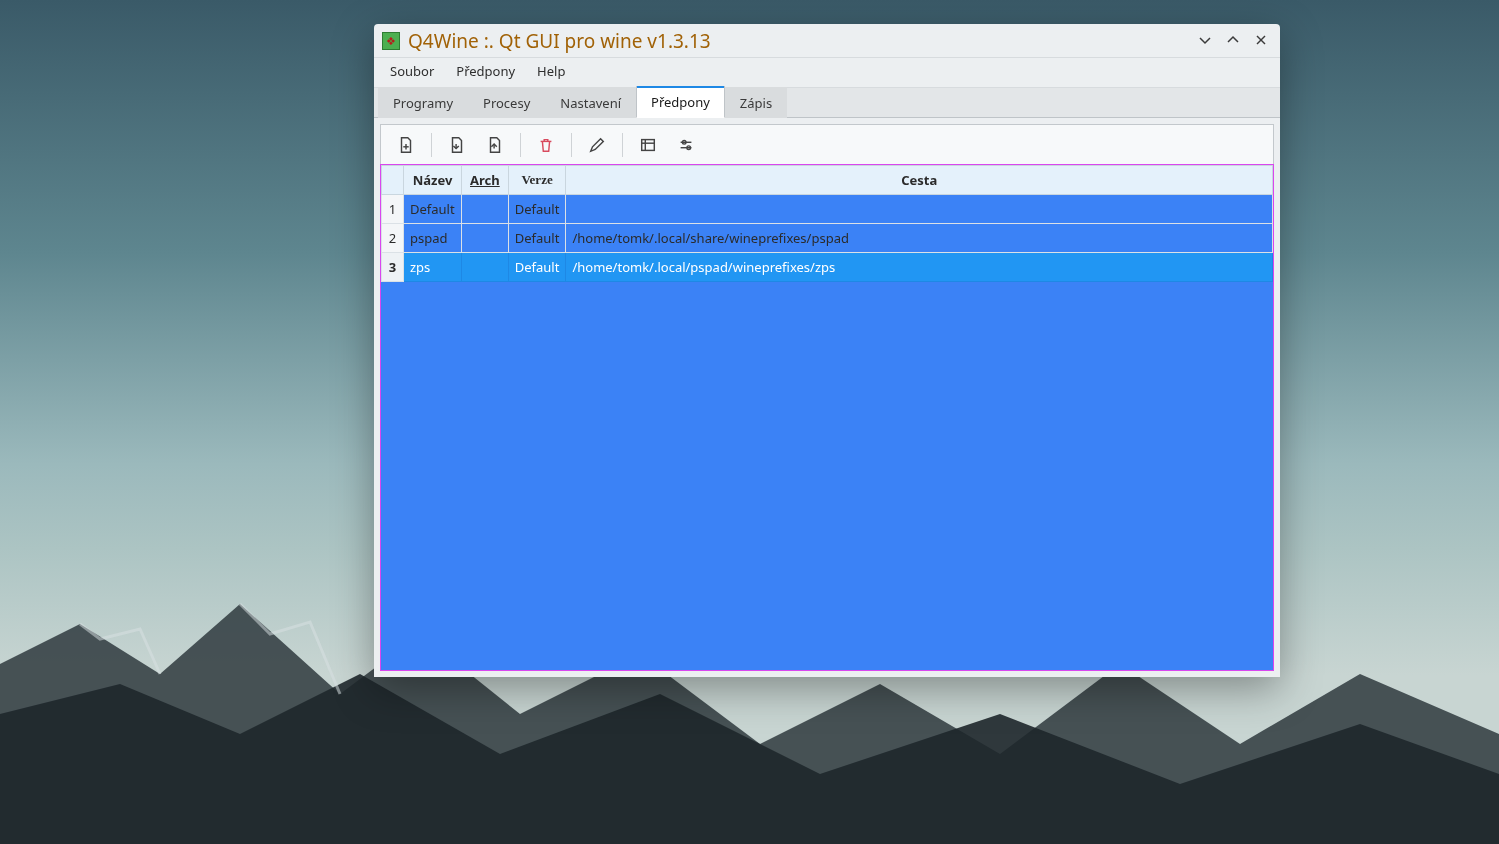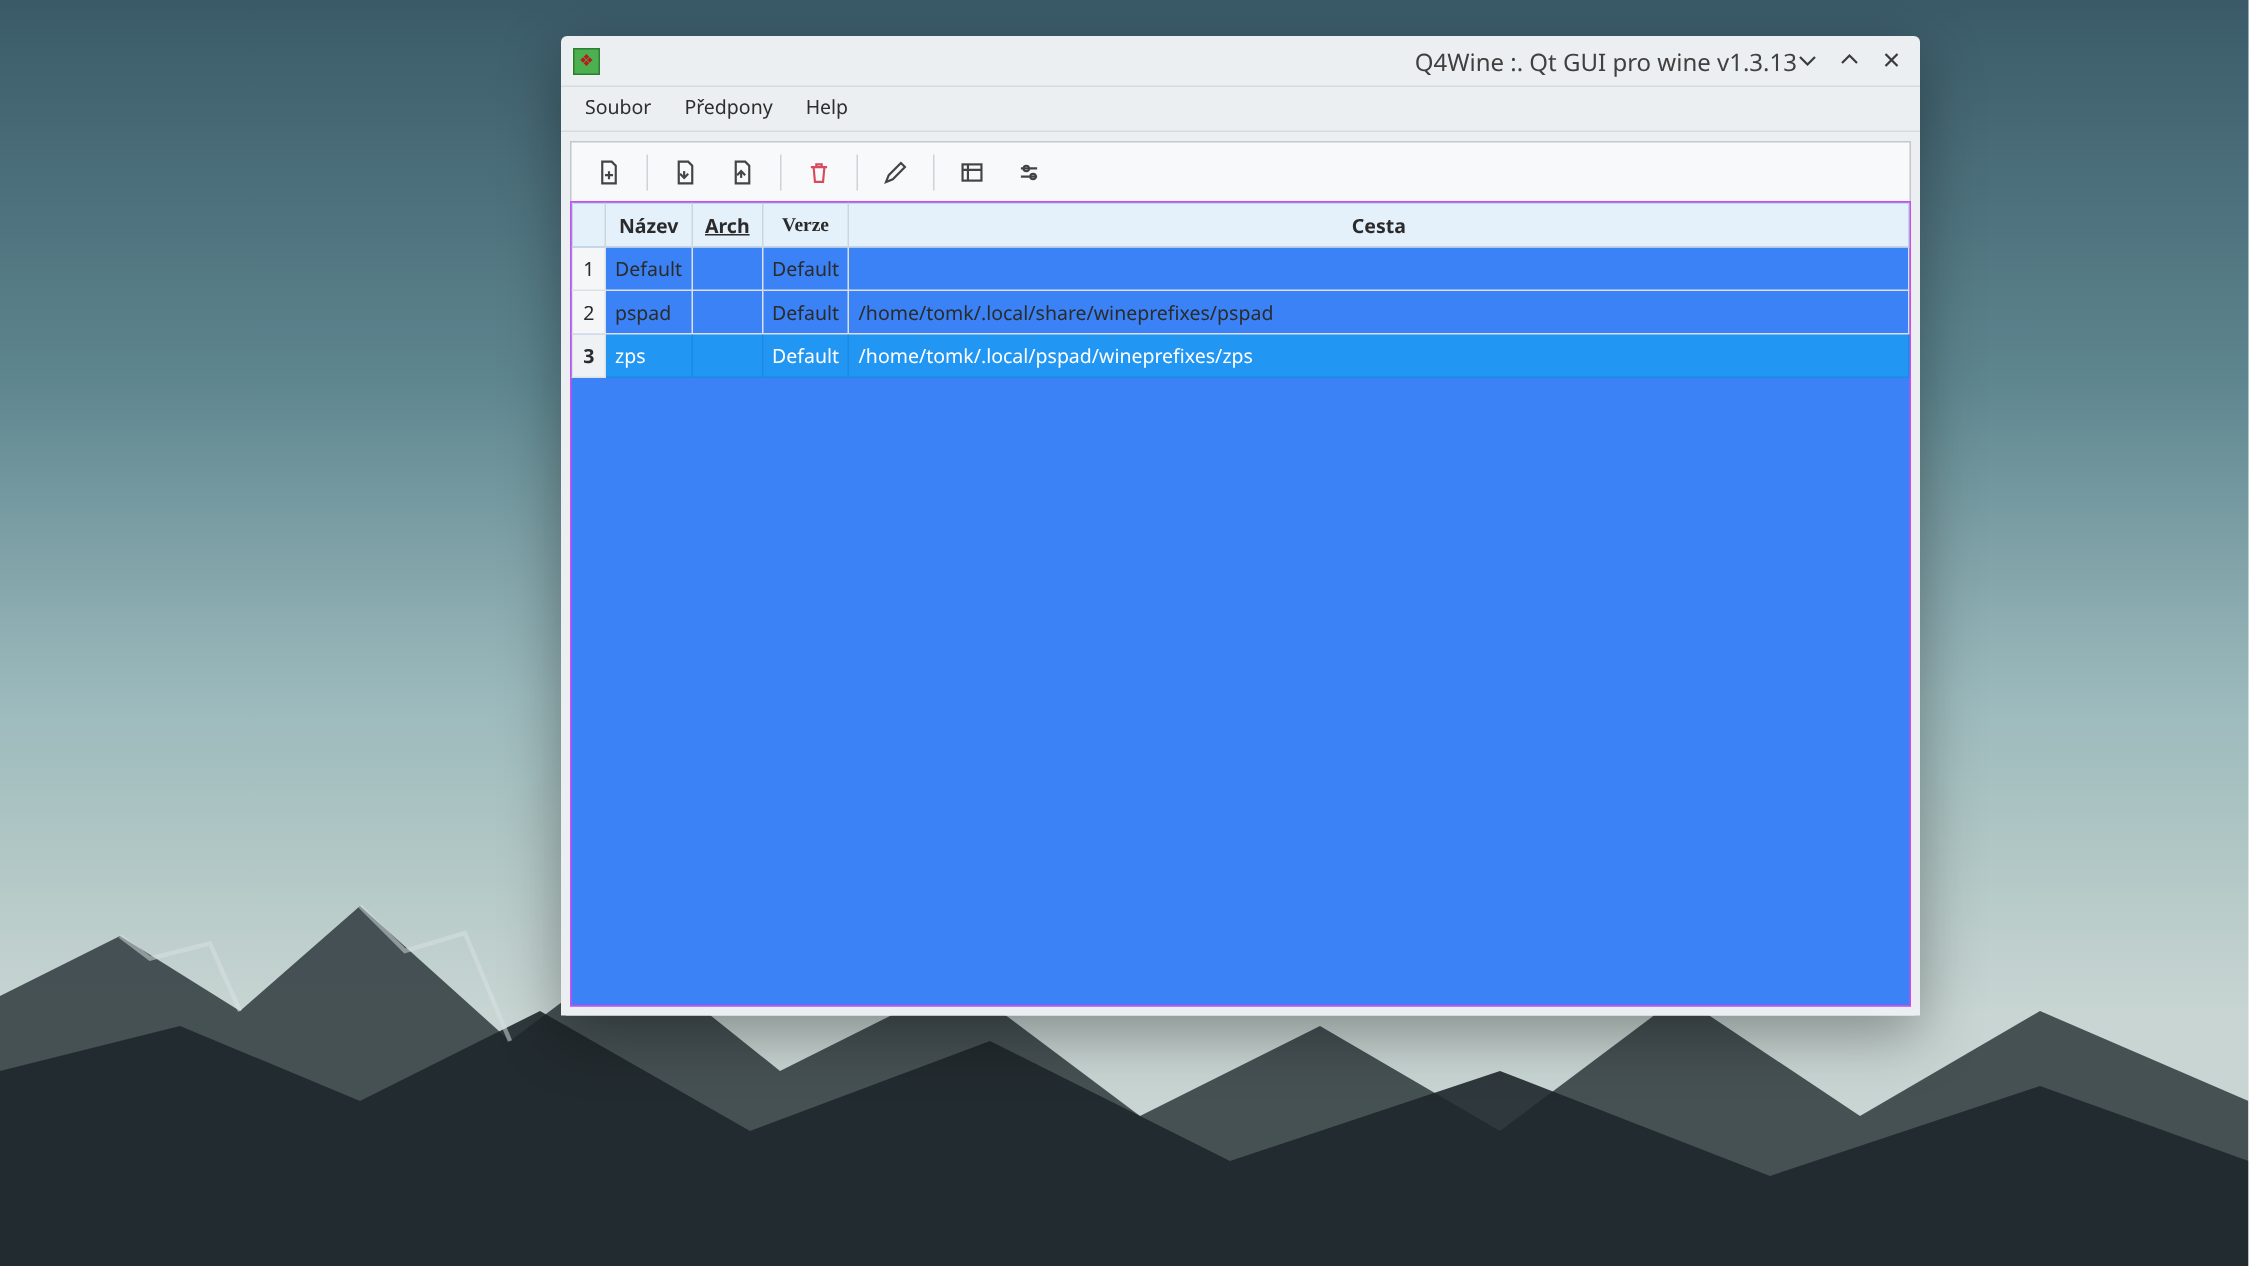--- a/index.html
+++ b/index.html
@@ -34,22 +34,22 @@
   }
   .titlebar .app-icon {
     width: 18px; height: 18px;
     background: #4caf50;
     border: 1px solid #2e7d32;
     display: flex; align-items: center; justify-content: center;
     margin-right: 8px;
   }
   .titlebar .app-icon span { color: #b71c1c; font-size: 11px; line-height: 1; }
   .titlebar .title {
-    flex: 1; text-align: right;
-    color: #404040; font-size: 16px;
+    flex: 1; text-align: left;
+    color: #a16207; font-size: 19px;
   }
   .titlebar .win-buttons { display: flex; gap: 14px; align-items: center; padding-right: 4px; }
   .titlebar .win-buttons svg { width: 14px; height: 14px; stroke: #3b3b3b; stroke-width: 1.5; fill: none; cursor: pointer; }
 
   
   .menubar {
     height: 30px;
     display: flex; align-items: flex-start;
     padding: 0 6px;
     gap: 2px;
@@ -206,20 +206,27 @@
       </span>
     </div>
   </div>
 
   <div class="menubar">
     <div class="menu-item">Soubor</div>
     <div class="menu-item">Předpony</div>
     <div class="menu-item">Help</div>
   </div>
 
+  <div class="tabbar">
+    <div class="tab">Programy</div>
+    <div class="tab">Procesy</div>
+    <div class="tab">Nastavení</div>
+    <div class="tab active">Předpony</div>
+    <div class="tab">Zápis</div>
+  </div>
 
   <div class="content">
 
     <div class="toolbar">
       <div class="tool-btn">
         <svg viewBox="0 0 20 20">
             <path d="M5 2h7l3 3v13H5z"></path>
             <line x1="10" y1="9" x2="10" y2="15"></line>
             <line x1="7" y1="12" x2="13" y2="12"></line>
           </svg>

